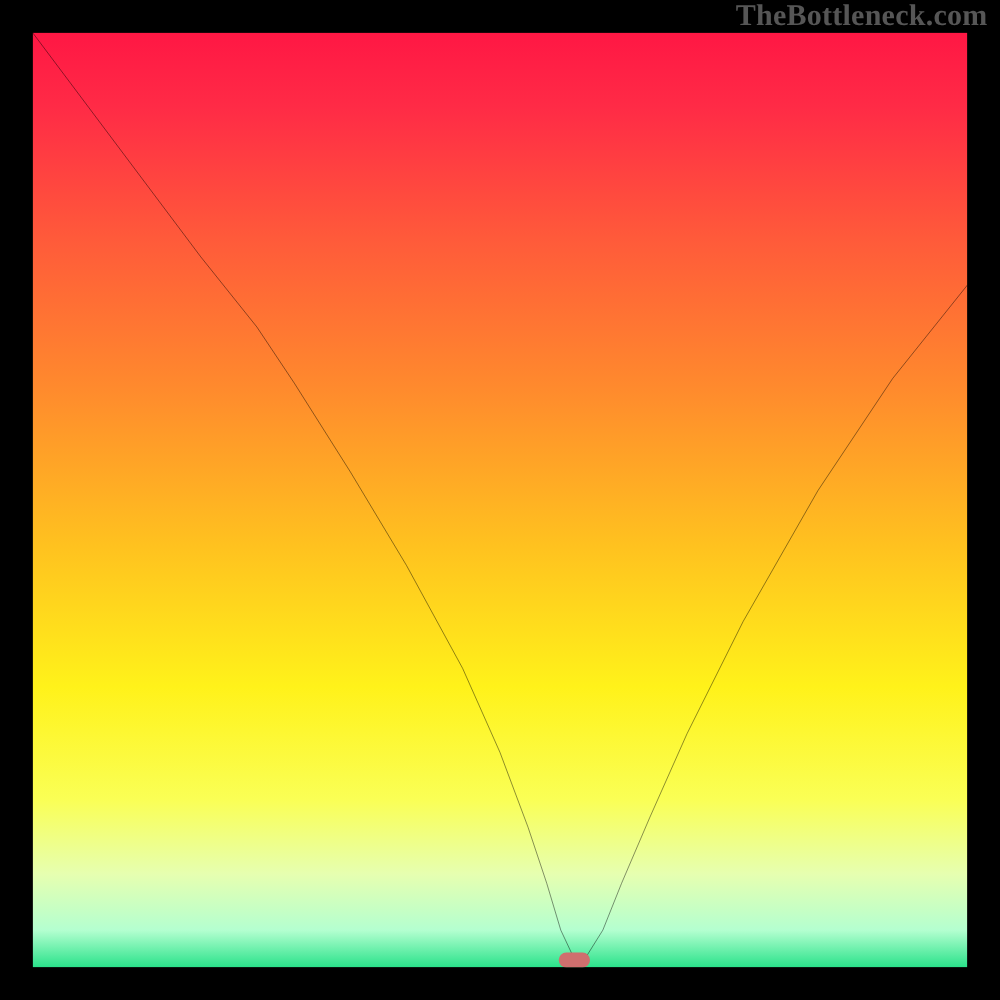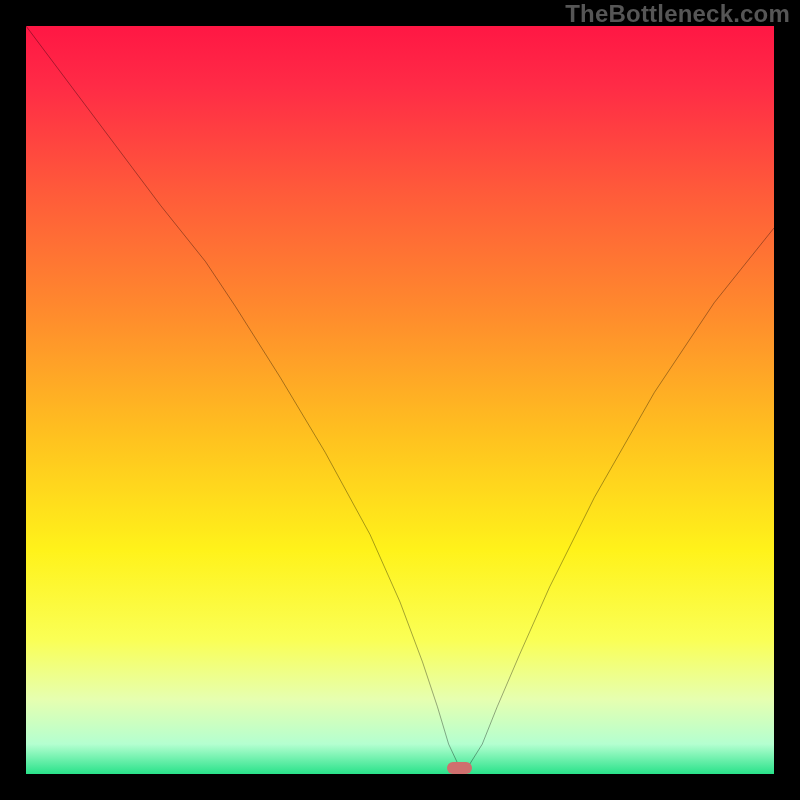--- a/index.html
+++ b/index.html
@@ -7,21 +7,21 @@
   .frame {
     position: relative;
     width: 800px;
     height: 800px;
     background: #000;
   }
   .watermark {
     position: absolute;
     top: 0;
     right: 10px;
-    font-family: Liberation Sans, sans-serif;
+    font-family: Liberation Serif, serif;
     font-size: 24px;
     font-weight: bold;
     color: #565656;
     letter-spacing: 0.2px;
   }
   .plot {
     position: absolute;
     left: 26px;
     top: 26px;
     width: 748px;

